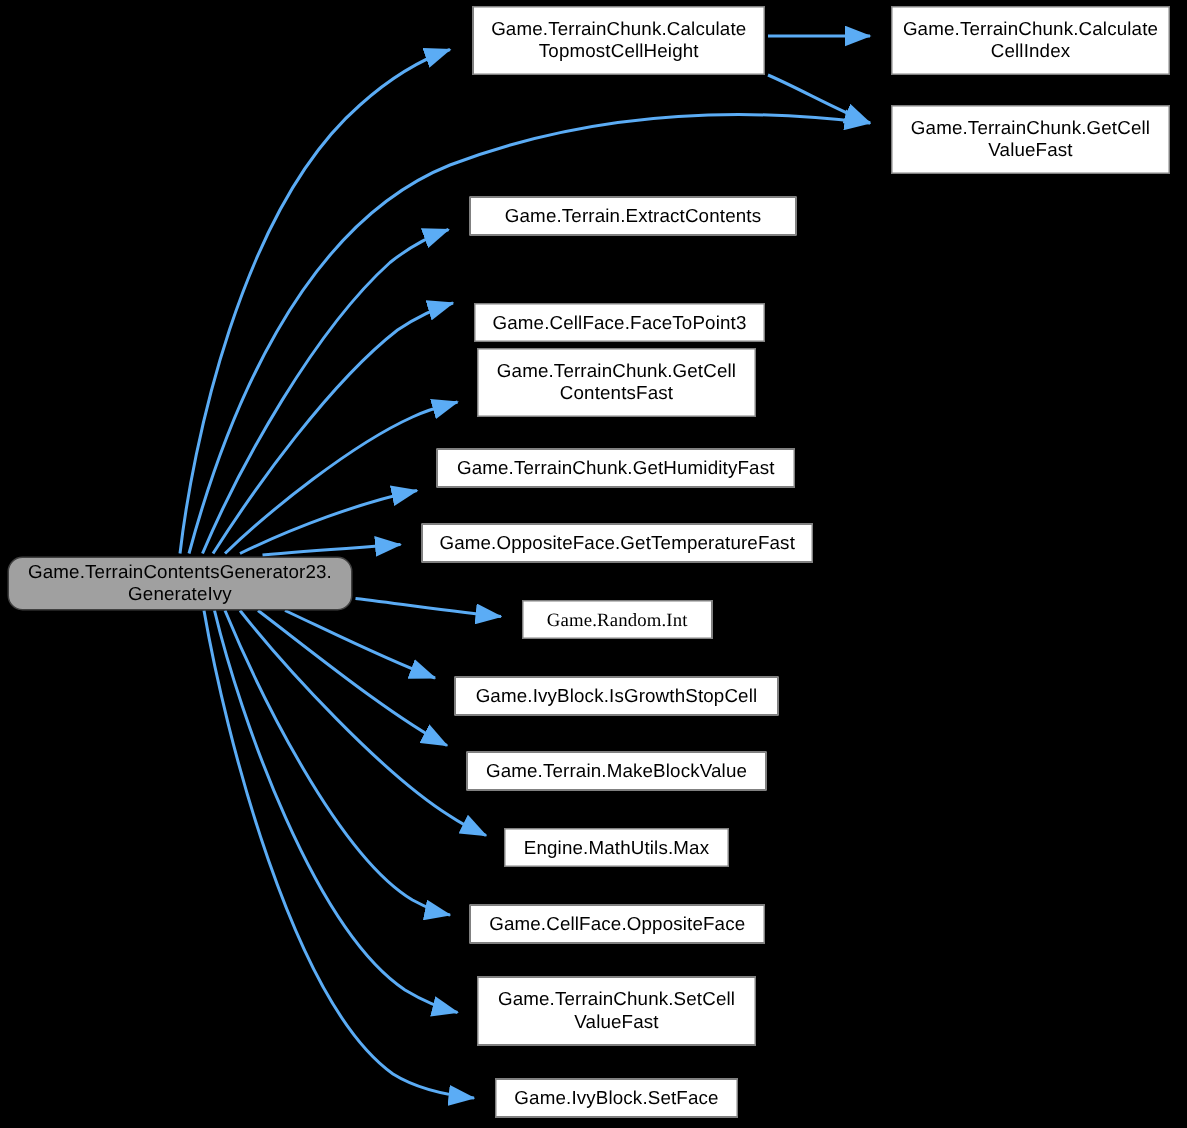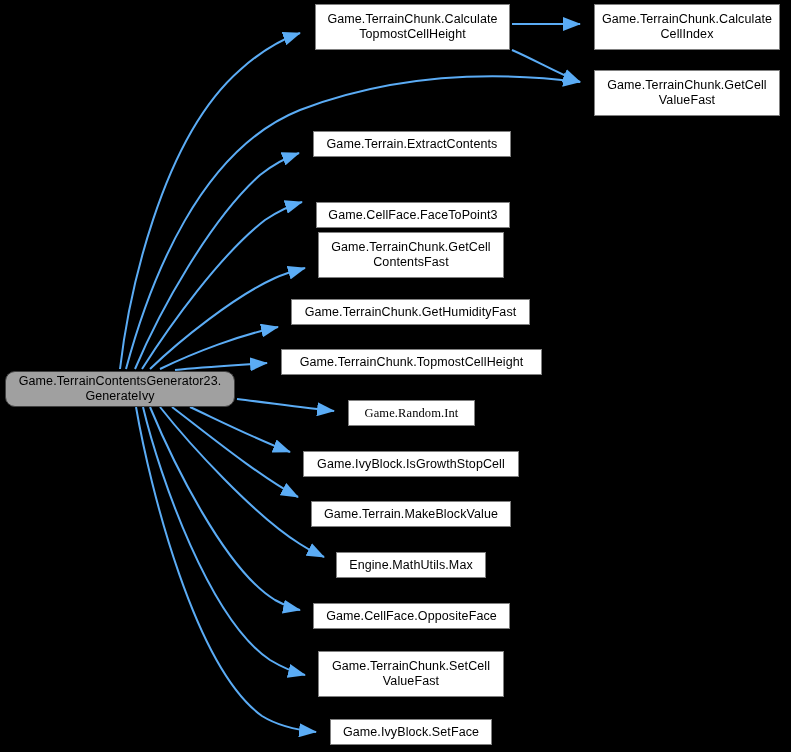--- a/index.html
+++ b/index.html
@@ -84,26 +84,26 @@
   </svg>
   <div id="nodes-group">
       <div class="node current" style="left: 5px; top: 371px; width: 230px; height: 36px; border-radius: 10px;"><span class="node-label">Game.TerrainContentsGenerator23.
 GenerateIvy</span></div>
       <div class="node" style="left: 315px; top: 4px; width: 195px; height: 46px;"><span class="node-label">Game.TerrainChunk.Calculate
 TopmostCellHeight</span></div>
       <div class="node" style="left: 594px; top: 4px; width: 186px; height: 46px;"><span class="node-label">Game.TerrainChunk.Calculate
 CellIndex</span></div>
       <div class="node" style="left: 594px; top: 70px; width: 186px; height: 46px;"><span class="node-label">Game.TerrainChunk.GetCell
 ValueFast</span></div>
-      <div class="node" style="left: 313px; top: 131px; width: 198px; height: 26px;"><span class="node-label">Game.Terrain.ExtractContents</span></div>
+      <div class="node" style="left: 313px; top: 131px; width: 218px; height: 26px;"><span class="node-label">Game.Terrain.ExtractContents</span></div>
       <div class="node" style="left: 316px; top: 181px; width: 194px; height: 26px; margin-top: 21px;"><span class="node-label">Game.CellFace.FaceToPoint3</span></div>
       <div class="node" style="left: 318px; top: 232px; width: 186px; height: 46px;"><span class="node-label">Game.TerrainChunk.GetCell
 ContentsFast</span></div>
       <div class="node" style="left: 291px; top: 299px; width: 239px; height: 26px;"><span class="node-label">Game.TerrainChunk.GetHumidityFast</span></div>
-      <div class="node" style="left: 281px; top: 349px; width: 261px; height: 26px;"><span class="node-label">Game.TerrainChunk.TopmostCellHeight</span></div>
+      <div class="node" style="left: 281px; top: 349px; width: 261px; height: 26px;"><span class="node-label">Game.OppositeFace.GetTemperatureFast</span></div>
       <div class="node" style="left: 348px; top: 400px; width: 127px; height: 26px; font-family: Liberation Serif, serif;"><span class="node-label">Game.Random.Int</span></div>
       <div class="node" style="left: 303px; top: 451px; width: 216px; height: 26px;"><span class="node-label">Game.IvyBlock.IsGrowthStopCell</span></div>
       <div class="node" style="left: 311px; top: 501px; width: 200px; height: 26px;"><span class="node-label">Game.Terrain.MakeBlockValue</span></div>
       <div class="node" style="left: 336px; top: 552px; width: 150px; height: 26px;"><span class="node-label">Engine.MathUtils.Max</span></div>
       <div class="node" style="left: 313px; top: 603px; width: 197px; height: 26px;"><span class="node-label">Game.CellFace.OppositeFace</span></div>
       <div class="node" style="left: 318px; top: 651px; width: 186px; height: 46px;"><span class="node-label">Game.TerrainChunk.SetCell
 ValueFast</span></div>
       <div class="node" style="left: 330px; top: 719px; width: 162px; height: 26px;"><span class="node-label">Game.IvyBlock.SetFace</span></div>
     </div>
 </div>

